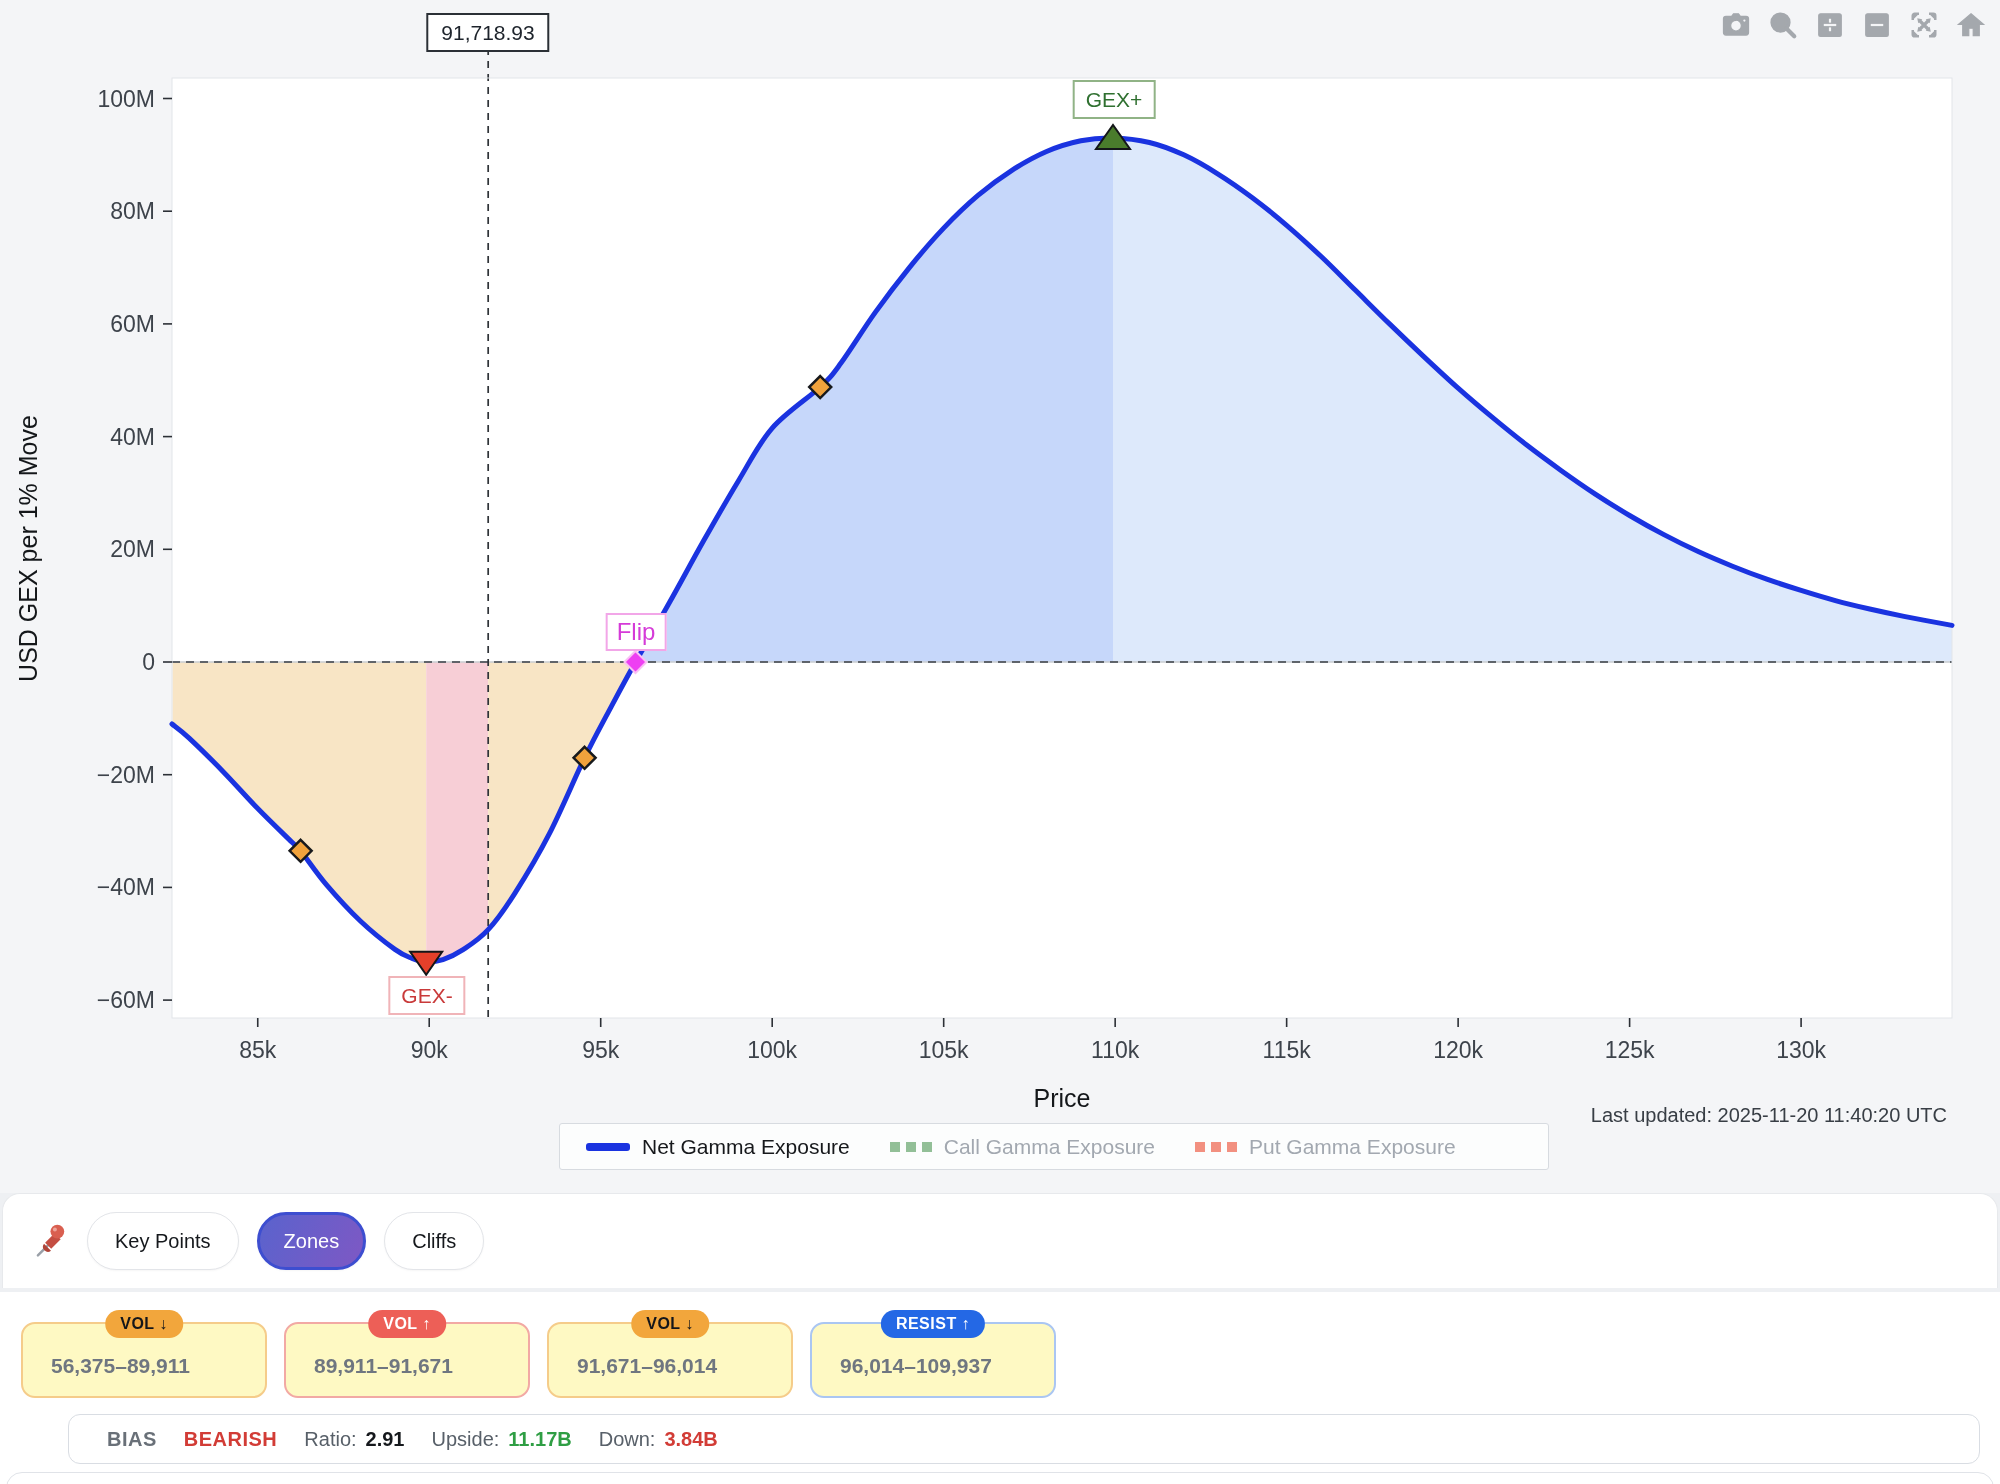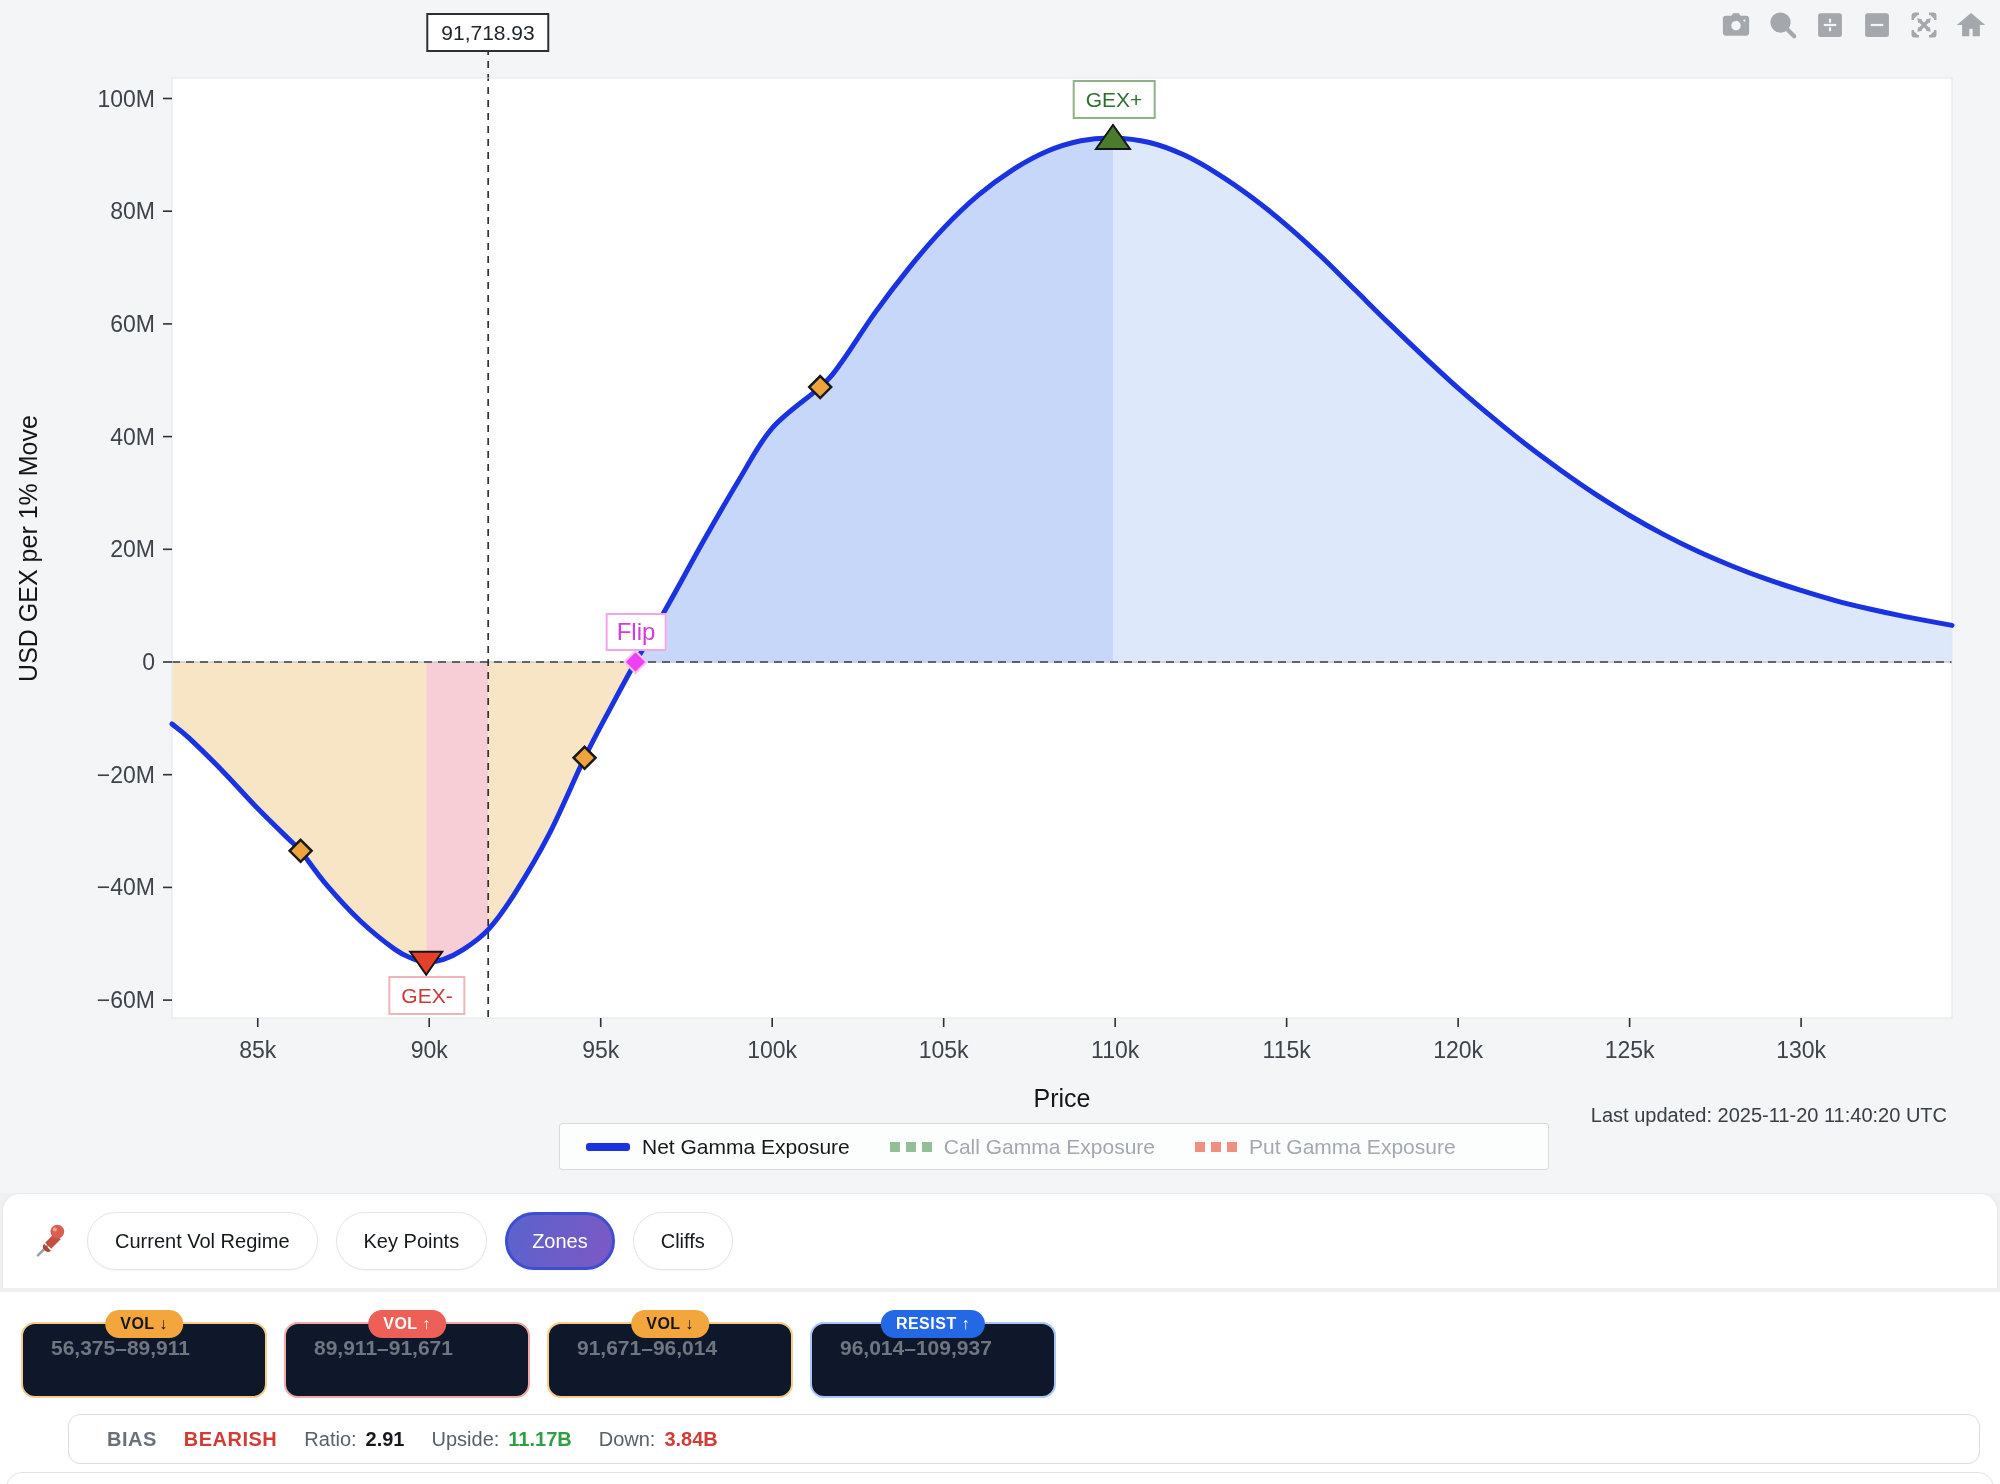--- a/index.html
+++ b/index.html
@@ -43,22 +43,22 @@
   .pin { width:40px; height:40px; }
   .pill { height:58px; padding:0 27px; border-radius:29px; border:1.5px solid #e3e5e9; background:#ffffff;
           font-size:20px; color:#15181c; display:flex; align-items:center; cursor:pointer;
           box-shadow:0 1px 2px rgba(20,24,34,0.04); font-family:"Liberation Sans",sans-serif; }
   .pill.active { background:linear-gradient(115deg,#5a63cd 0%,#7e58c4 100%); color:#ffffff;
                  border:3.5px solid #3d4ed0; padding:0 24px; }
 
   
   .section-zones { position:absolute; left:0; right:0; top:1292px; height:192px; background:#ffffff; }
   .zone-cards { position:absolute; left:21px; top:30px; display:flex; gap:17px; }
-  .zone-card { position:relative; width:246px; height:76px; border-radius:14px; background:#0f172a;
-               border:2px solid #ccc; display:flex; align-items:flex-start; padding:12px 0 0 28px; }
+  .zone-card { position:relative; width:246px; height:76px; border-radius:14px; background:#fef9c3;
+               border:2px solid #ccc; display:flex; align-items:center; padding:12px 0 0 28px; }
   .zone-badge { position:absolute; top:-14px; left:50%; transform:translateX(-50%); height:28px;
                 padding:0 15px; border-radius:14px; font-size:16px; font-weight:bold; letter-spacing:0.5px;
                 display:flex; align-items:center; white-space:nowrap; }
   .zone-range { font-size:21px; font-weight:bold; color:#6f7680; }
   .zone-card.vol-down    { border-color:#f5cc8a; }
   .zone-card.vol-down    .zone-badge { background:#f2a63c; color:#14161a; }
   .zone-card.vol-up      { border-color:#f2a9a4; }
   .zone-card.vol-up      .zone-badge { background:#ed5f57; color:#ffffff; }
   .zone-card.resist-up   { border-color:#aac6f2; }
   .zone-card.resist-up   .zone-badge { background:#2468e5; color:#ffffff; }
@@ -239,21 +239,20 @@
   <div class="panel-controls">
     <span class="pin">
       <svg width="40" height="40" viewBox="0 0 36 36">
         <path d="M17 22 L8 31" stroke="#9aa0a8" stroke-width="2.2" stroke-linecap="round" fill="none"></path>
         <path d="M14.5 19.5 L23 11 L28.5 16.5 L20 25 Z" fill="#c44e42"></path>
         <circle cx="25.5" cy="9.5" r="6.2" fill="#d95f50"></circle>
         <circle cx="23.3" cy="7.6" r="1.8" fill="#eda49a"></circle>
         <path d="M13.5 20.5 a4.5 4.5 0 0 0 6.3 6.3 Z" fill="#b04438"></path>
       </svg>
     </span>
-    <button class="pill">Current Vol Regime</button>
     <button class="pill">Key Points</button>
     <button class="pill active">Zones</button>
     <button class="pill">Cliffs</button>
   </div>
 
   <div class="section-zones">
     <div class="zone-cards">
       <div class="zone-card vol-down">
         <span class="zone-badge">VOL ↓</span>
         <span class="zone-range">56,375–89,911</span>

